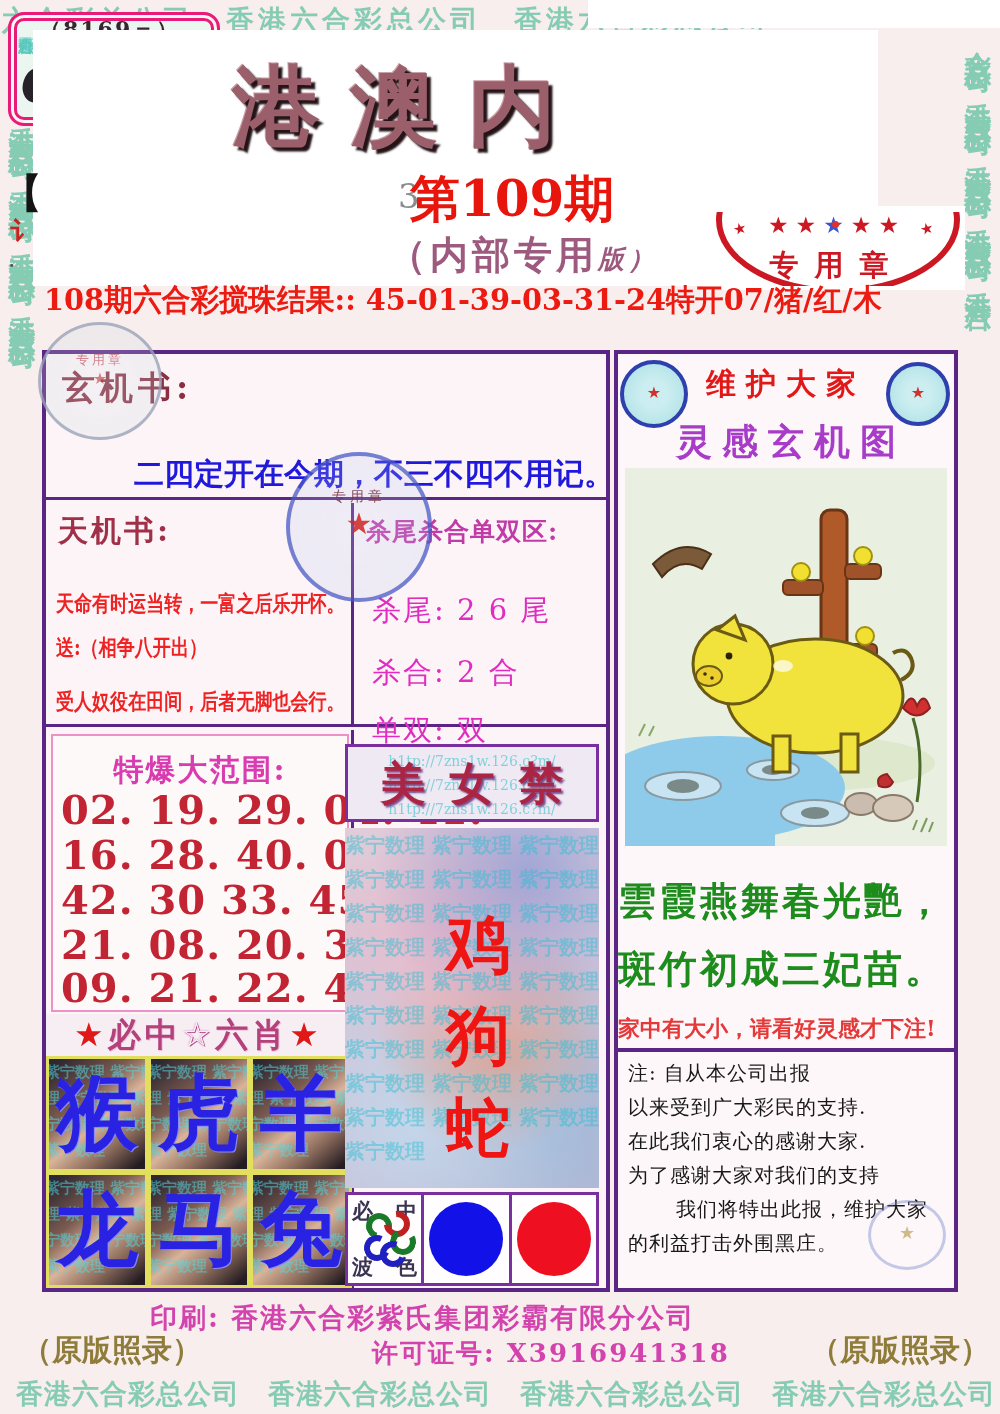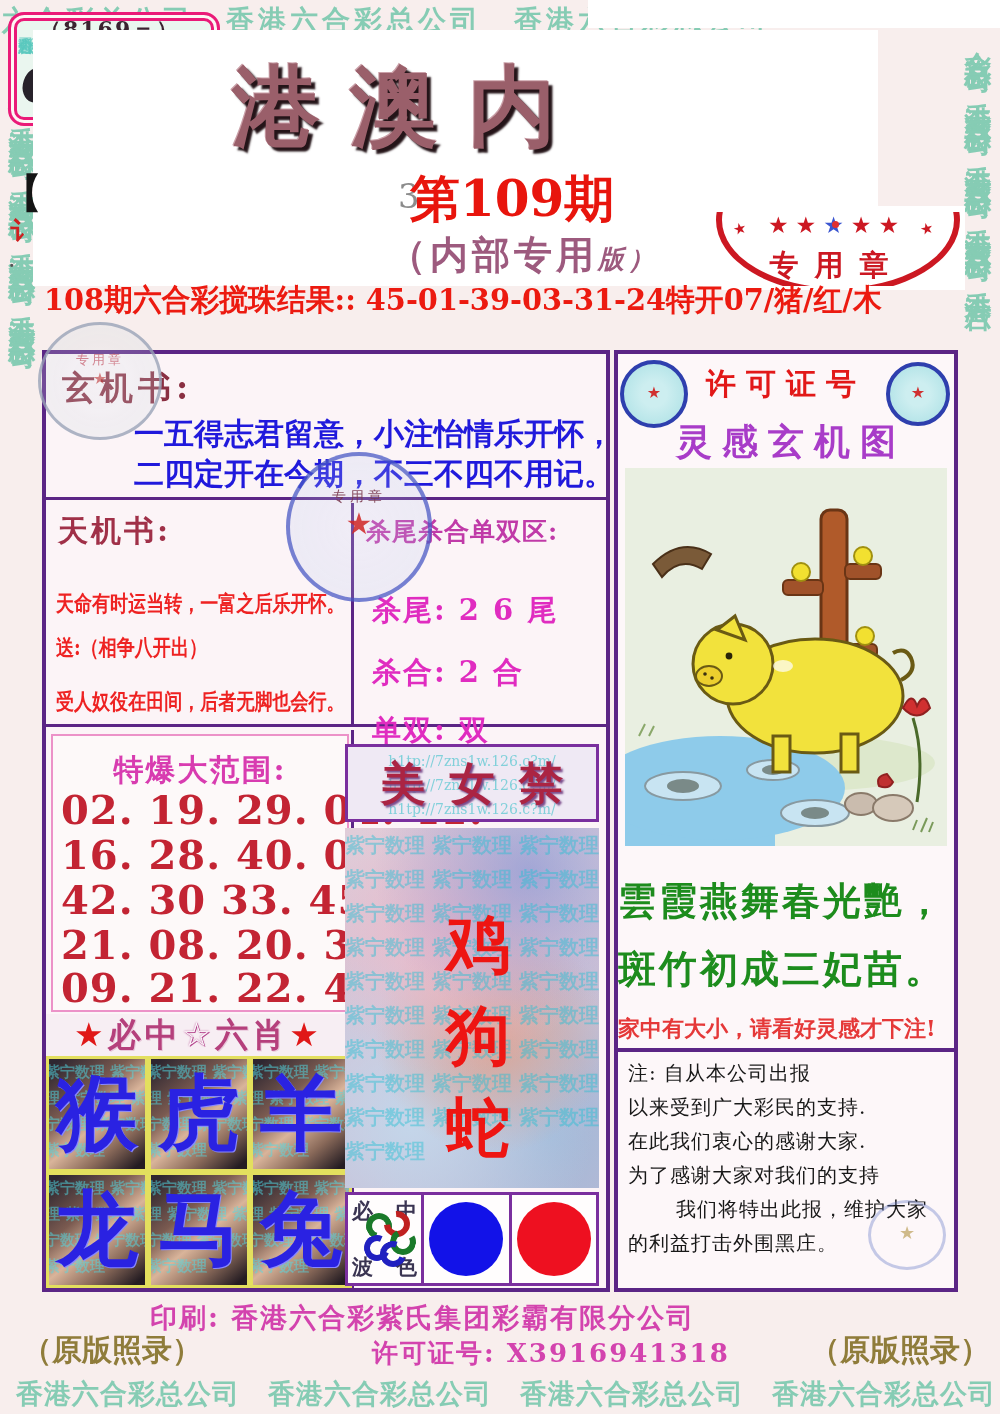--- a/index.html
+++ b/index.html
@@ -59,21 +59,21 @@
   .xuanji-label{position:absolute;left:16px;top:12px;font-size:33px;font-weight:bold;color:#8a2f42;letter-spacing:5px;}
   .xuanji-l1{position:absolute;left:88px;top:60px;font-size:30px;font-weight:bold;color:#2019dc;white-space:nowrap;}
   .xuanji-l2{position:absolute;left:88px;top:100px;font-size:30px;font-weight:bold;color:#2019dc;white-space:nowrap;}
 
   .sec-mid{position:absolute;left:0;top:149px;width:100%;height:224px;border-bottom:3px solid #5b2585;box-sizing:border-box;}
   .cell-tianji{position:absolute;left:0;top:0;width:308px;height:100%;border-right:3px solid #5b2585;box-sizing:border-box;}
   .tianji-label{position:absolute;left:12px;top:8px;font-size:30px;font-weight:bold;color:#a03048;letter-spacing:3px;}
   .tianji-line{position:absolute;left:10px;font-size:22px;font-weight:bold;color:#ee2222;white-space:nowrap;transform:scaleX(.82);transform-origin:left;}
   .cell-sha{position:absolute;left:308px;top:0;right:0;height:100%;}
   .sha-title{position:absolute;left:12px;top:12px;font-size:25px;font-weight:bold;color:#c03aa8;letter-spacing:1px;white-space:nowrap;}
-  .sha-row{position:absolute;left:18px;font-size:29px;font-weight:bold;color:#e02cc0;white-space:nowrap;letter-spacing:2px;}
+  .sha-row{position:absolute;left:18px;font-size:29px;font-weight:normal;color:#e02cc0;white-space:nowrap;letter-spacing:2px;}
 
   .sec-bottom{position:absolute;left:0;top:376px;width:100%;bottom:0;}
   .col-tebao{position:absolute;left:0;top:0;width:308px;height:100%;border-right:3px solid #5b2585;box-sizing:border-box;}
   .tebao-box{position:absolute;left:5px;top:4px;width:294px;height:274px;border:2px solid #ec92c8;background:#fdf9f9;}
   .tebao-title{position:absolute;left:0;top:14px;width:100%;text-align:center;font-size:30px;font-weight:bold;color:#d83cb0;letter-spacing:2px;}
   .tebao-row{position:absolute;left:8px;font-size:40px;font-weight:bold;color:#c32433;white-space:nowrap;letter-spacing:1px;}
   .banner{position:absolute;left:0;top:284px;width:100%;height:42px;background:#f7eef3;text-align:center;
     font-size:33px;font-weight:bold;line-height:42px;letter-spacing:4px;white-space:nowrap;}
   .banner .bstar{color:#e01818;font-family:"DejaVu Sans",sans-serif;}
   .banner .wstar{color:#ffffff;text-shadow:0 0 2px #b03c88,1px 1px 0 #b03c88;font-family:"DejaVu Sans",sans-serif;}
@@ -174,21 +174,20 @@
   <div class="abs result-line">108期六合彩搅珠结果:: 45-01-39-03-31-24特开07/猪/红/木</div>
 
   <div class="abs frag-bracket">【</div>
   <div class="abs frag-red">讠</div>
   <div class="abs frag-dot">·</div>
 
   <div class="abs box-left">
 
     <div class="sec-xuanji">
       <div class="xuanji-label">玄机书:</div>
-      <div class="xuanji-l1">一五得志君留意，小注怡情乐开怀，</div>
       <div class="xuanji-l2">二四定开在今期，不三不四不用记。</div>
     </div>
 
     <div class="sec-mid">
       <div class="cell-tianji">
         <div class="tianji-label">天机书:</div>
         <div class="tianji-line" style="top:86px;">天命有时运当转，一富之后乐开怀。</div>
         <div class="tianji-line" style="top:130px;">送:（相争八开出）</div>
         <div class="tianji-line" style="top:184px;">受人奴役在田间，后者无脚也会行。</div>
       </div>
@@ -273,21 +272,21 @@
           <div class="bose-c3">
               <div class="ball ball-red"></div>
             </div>
         </div>
       </div>
 
     </div>
   </div>
 
   <div class="abs box-right">
-    <div class="join-title">许可证号</div>
+    <div class="join-title">维护大家</div>
     <div class="blue-stamp" style="left:2px;top:6px;width:60px;height:60px;line-height:58px;"><span class="st">★</span></div>
     <div class="blue-stamp" style="right:4px;top:8px;width:56px;height:56px;line-height:54px;"><span class="st">★</span></div>
     <div class="ling-title">灵感玄机图</div>
 
     <div class="illus">
       <svg width="322" height="378" viewBox="0 0 322 378">
         <rect x="0" y="0" width="322" height="378" fill="#e9efe1"></rect>
         <ellipse cx="185" cy="295" rx="125" ry="28" fill="#dde8cc"></ellipse>
         <path d="M-10,300 Q60,262 150,290 L150,378 L-10,378 Z" fill="#8ecbea"></path>
         <ellipse cx="95" cy="320" rx="125" ry="52" fill="#8ecbea"></ellipse>

